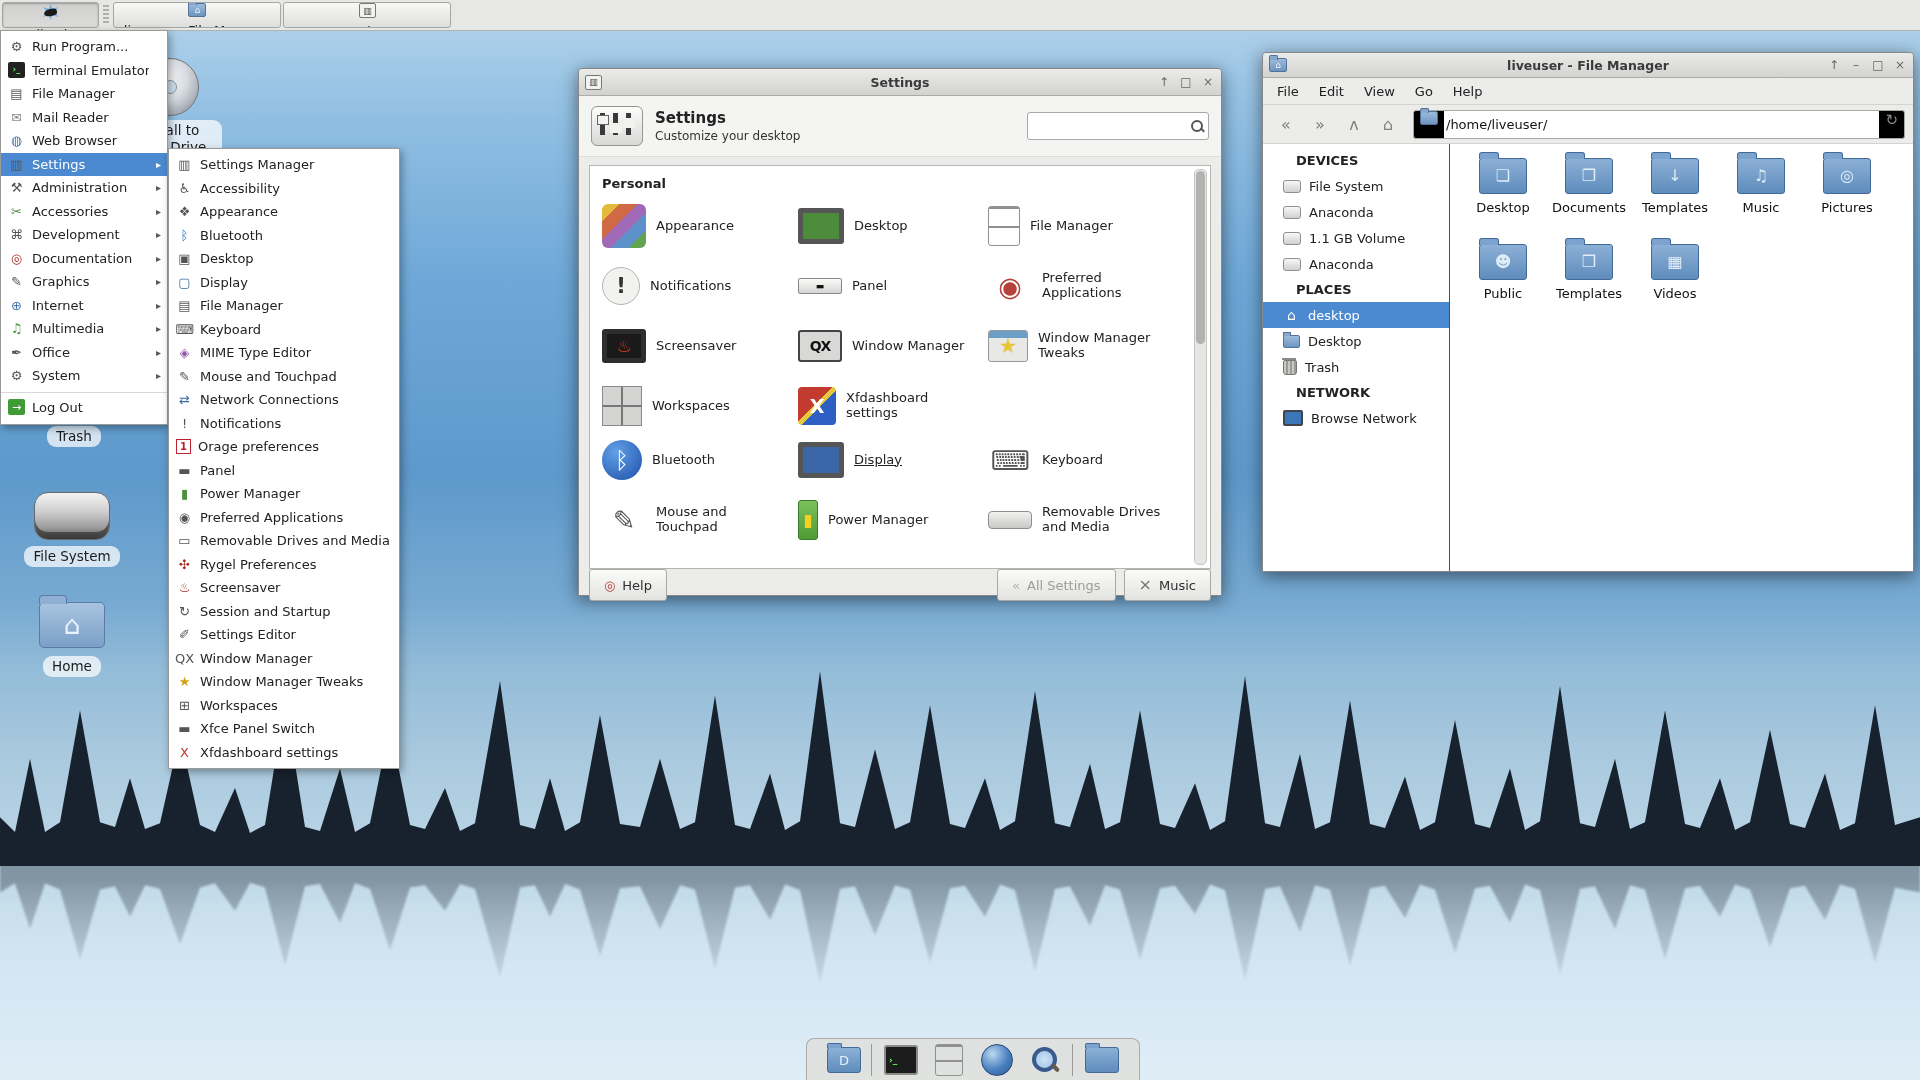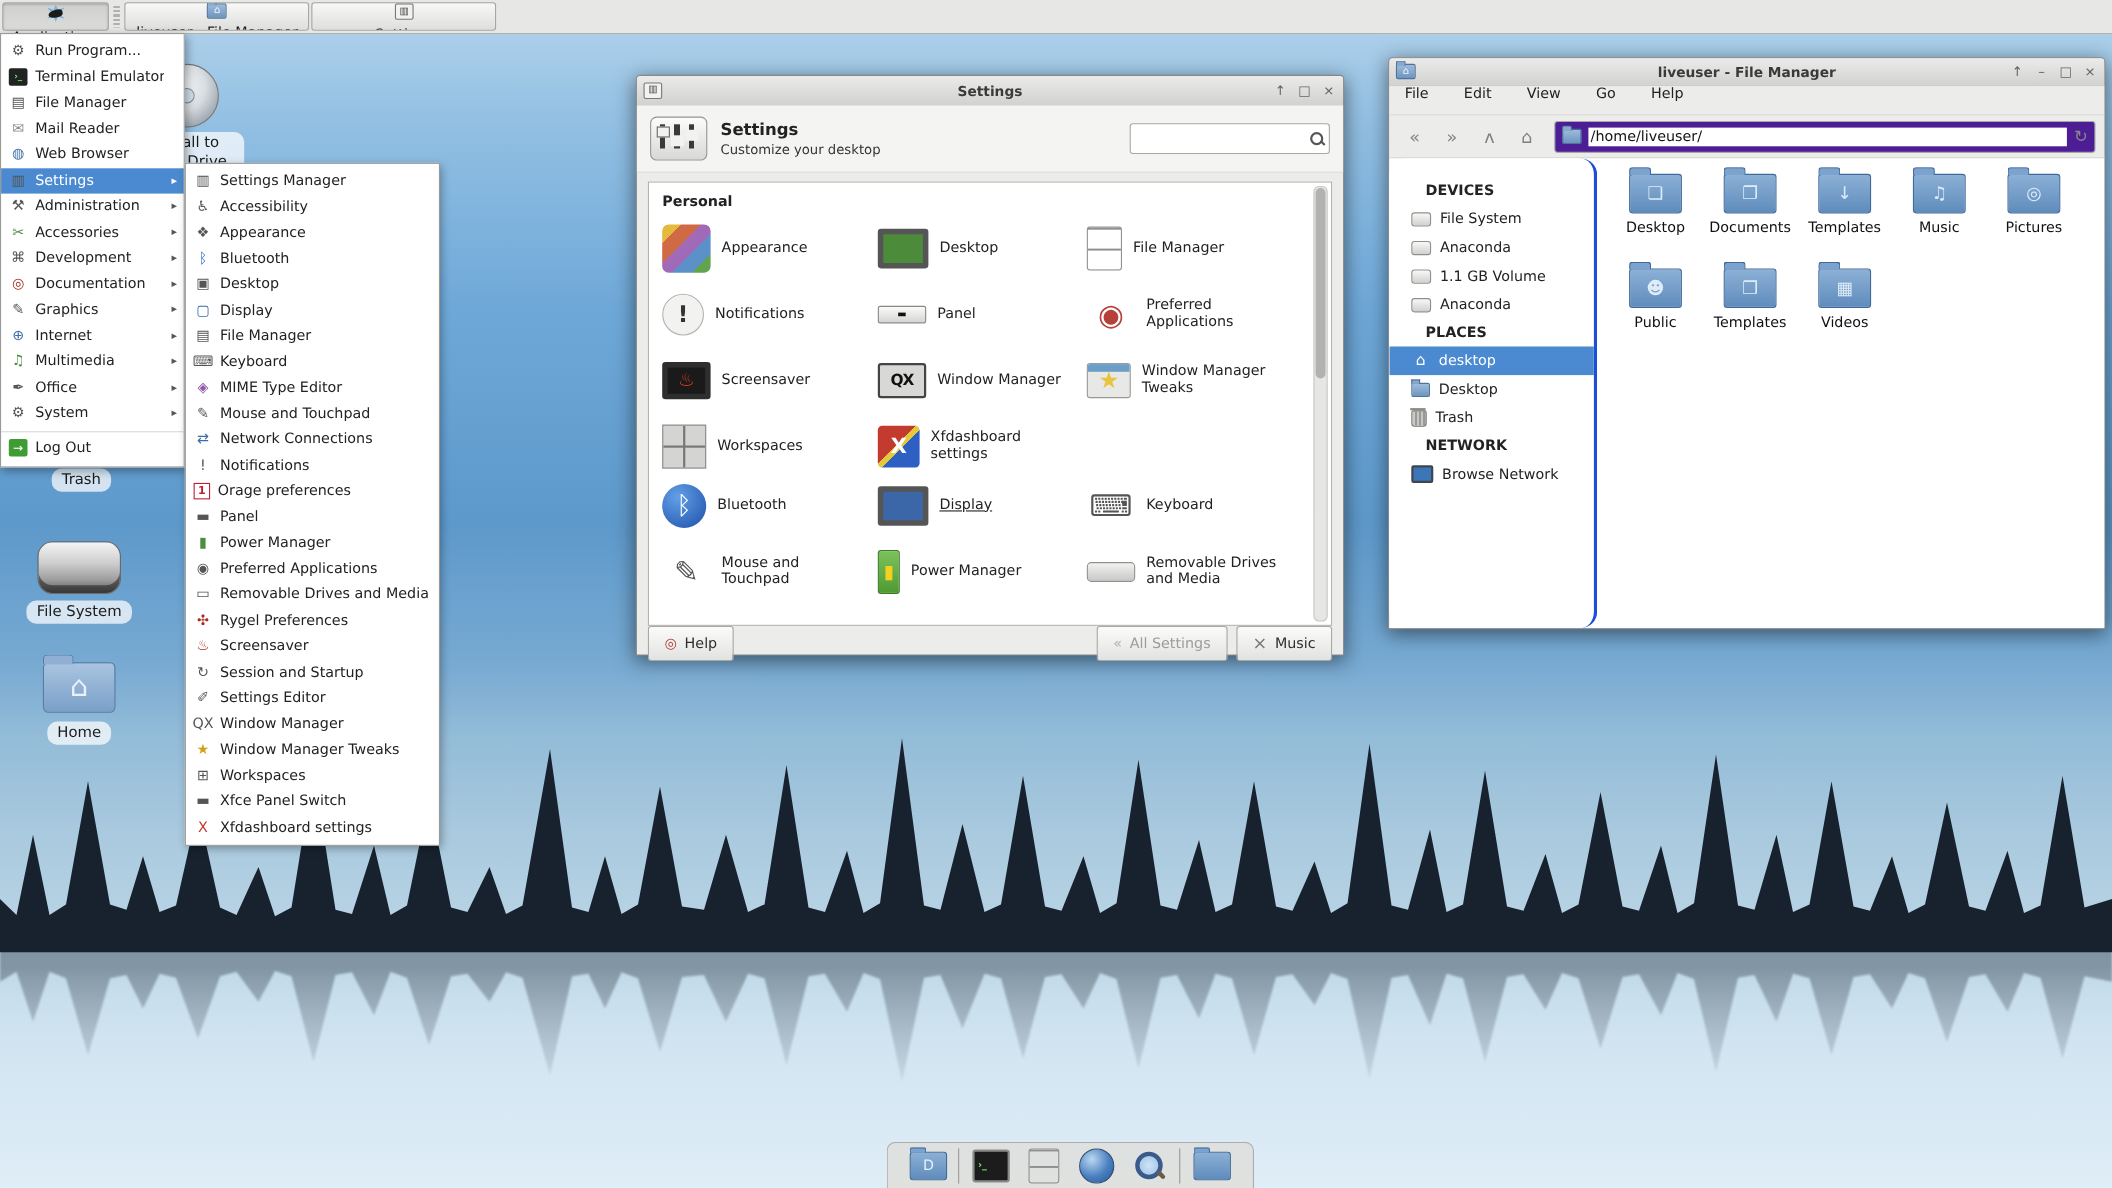--- a/index.html
+++ b/index.html
@@ -132,29 +132,29 @@
   .btn{height:30px;display:flex;align-items:center;gap:7px;padding:0 14px;border:1px solid #a8a8a6;border-radius:3px;
     background:linear-gradient(#fbfbfa,#e2e2e0);font-size:13px;color:#2e2e2e;}
   .btn .bic{font-size:13px;color:#777;line-height:1;}
   .btn.disabled{color:#9c9c9a;}
   .btn.disabled .bic{color:#b0b0ae;}
   .help-ic{color:#b03a30 !important;}
   .spacer{flex:1;}
   
   #fm-win{left:1262px;top:52px;width:650px;height:518px;}
   #fm-win .titlebar{height:24px;}
-  .fm-menubar{height:26px;flex:none;display:flex;gap:12px;background:#ececea;border-bottom:1px solid #d4d4d2;padding-left:4px;}
+  .fm-menubar{height:26px;flex:none;display:flex;align-items:center;gap:0;background:#ececea;border-bottom:1px solid #d4d4d2;padding-left:4px;}
   .fm-menubar .mb{padding:0 10px;font-size:13px;color:#222;}
   .fm-toolbar{height:38px;flex:none;display:flex;align-items:center;background:#ececea;border-bottom:1px solid #d4d4d2;padding:0 8px;gap:4px;}
   .navb{width:30px;height:28px;display:flex;align-items:center;justify-content:center;font-size:16px;color:#808080;border-radius:3px;}
-  .pathbar{flex:1;height:27px;background:#4c1d95;border:1px solid #a8a8a6;border-radius:3px;display:flex;align-items:center;padding:0 6px;gap:6px;margin-left:6px;}
+  .pathbar{flex:1;height:27px;background:#000000;border:1px solid #a8a8a6;border-radius:3px;display:flex;padding:0 6px;gap:6px;margin-left:6px;}
   .pathbar input{border:none;outline:none;flex:1;font-size:13px;font-family:inherit;color:#111;}
   .reload{color:#888;font-size:15px;}
   .fm-body{flex:1;display:flex;min-height:0;background:#fff;}
-  .fm-side{width:186px;flex:none;border-right:3px solid #1d4ed8;overflow:hidden;padding-top:17px;background:#fff;border-radius:15px;}
+  .fm-side{width:186px;flex:none;border-right:1px solid #1d4ed8;overflow:hidden;padding-top:4px;background:#fff;}
   .sb-row{height:26px;display:flex;align-items:center;gap:8px;font-size:13px;}
   .sb-row.t-header{font-weight:bold;padding-left:8px;height:25px;}
   .sb-row.t-item{padding-left:20px;}
   .sb-row.selected{background:#4b8ad0;color:#fff;}
   .sbi{width:17px;height:15px;flex:none;display:flex;align-items:center;justify-content:center;font-size:14px;color:#555;line-height:1;}
   .sb-row.selected .sbi{color:#fff;}
   .sbi.ic-drive{width:16px;height:11px;background:linear-gradient(#f8f8f6,#d0d0ce);border:1px solid #8f8f8d;border-radius:3px;}
   .sbi.ic-folder{width:15px;height:11px;background:linear-gradient(#9dbcdc,#6e95bf);border:1px solid #50729b;border-radius:2px;position:relative;}
   .sbi.ic-folder:before{content:"";position:absolute;left:-1px;top:-4px;width:6px;height:3px;background:#87a9cd;border:1px solid #50729b;border-bottom:none;}
   .sbi.ic-trash{width:12px;height:13px;background:repeating-linear-gradient(90deg,#c8c8c6 0 2px,#9a9a98 2px 4px);border:1px solid #77776f;border-radius:2px 2px 3px 3px;position:relative;}

